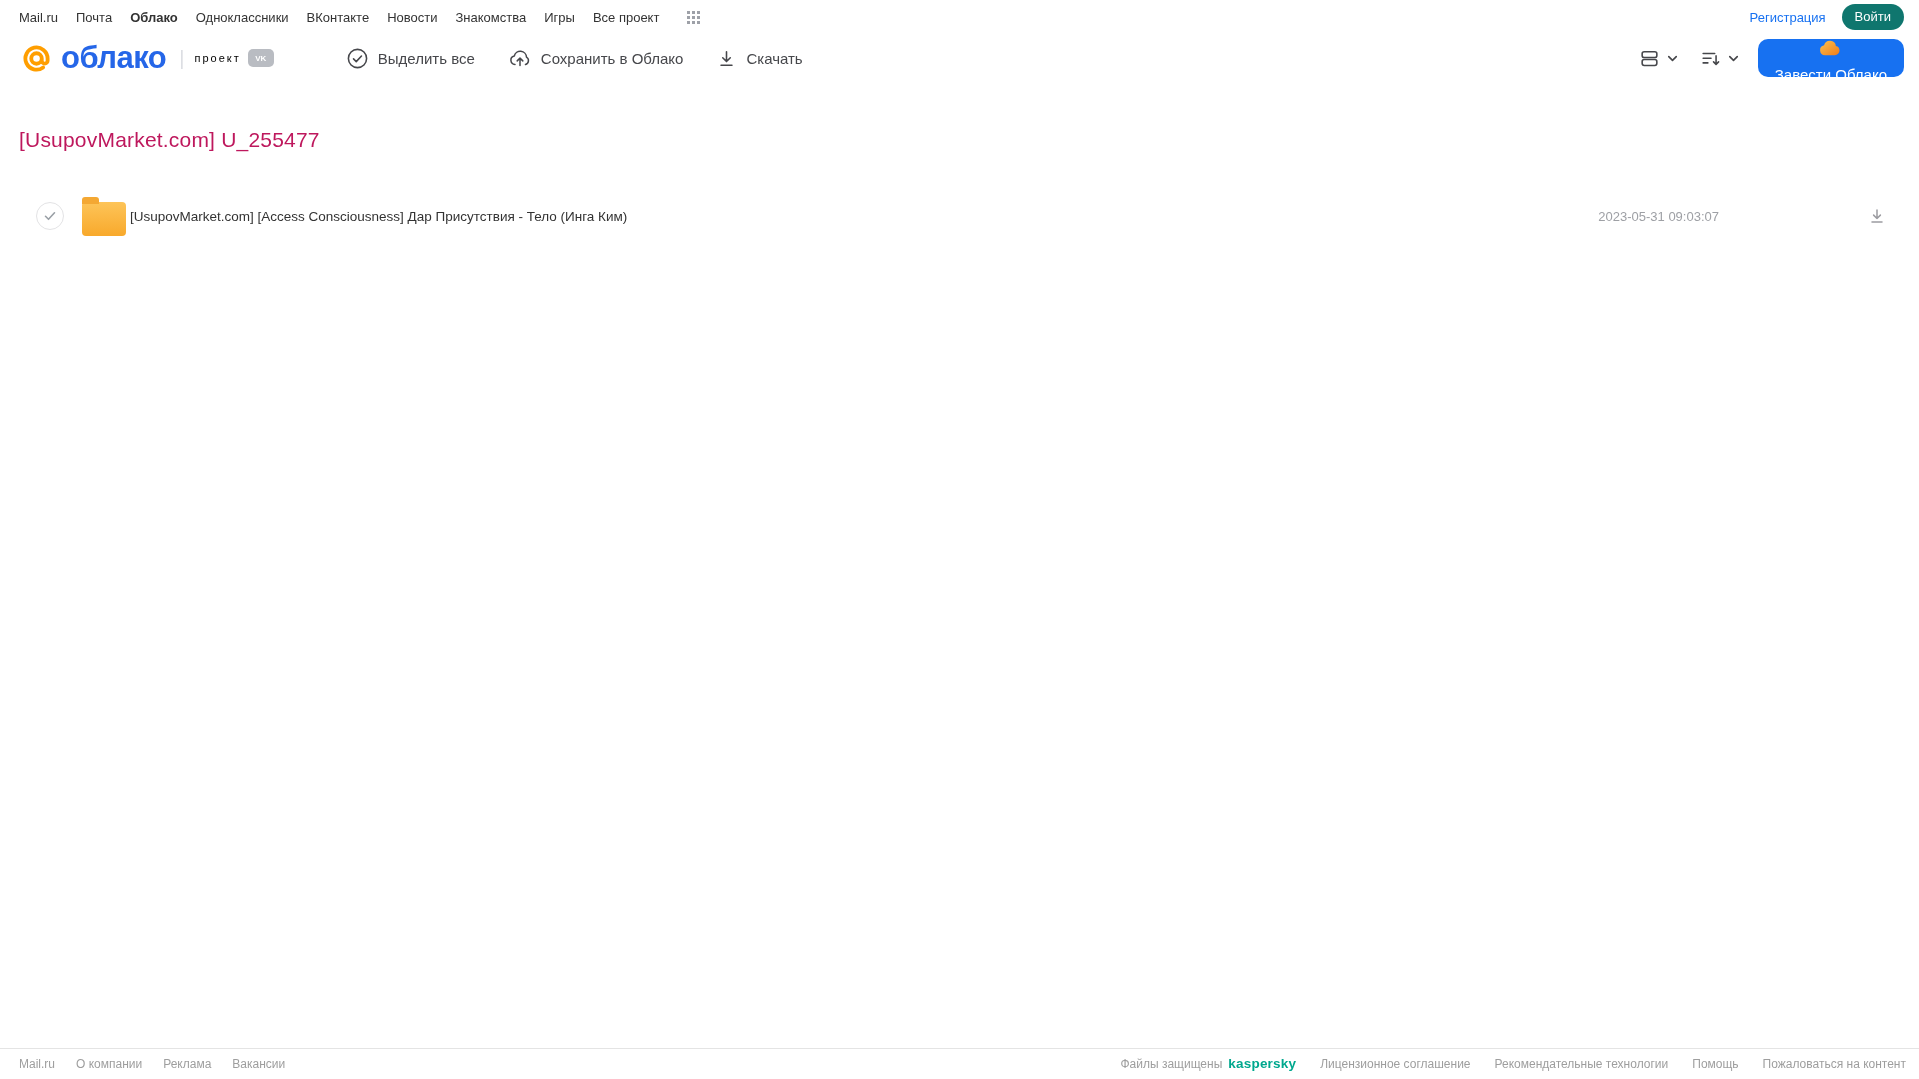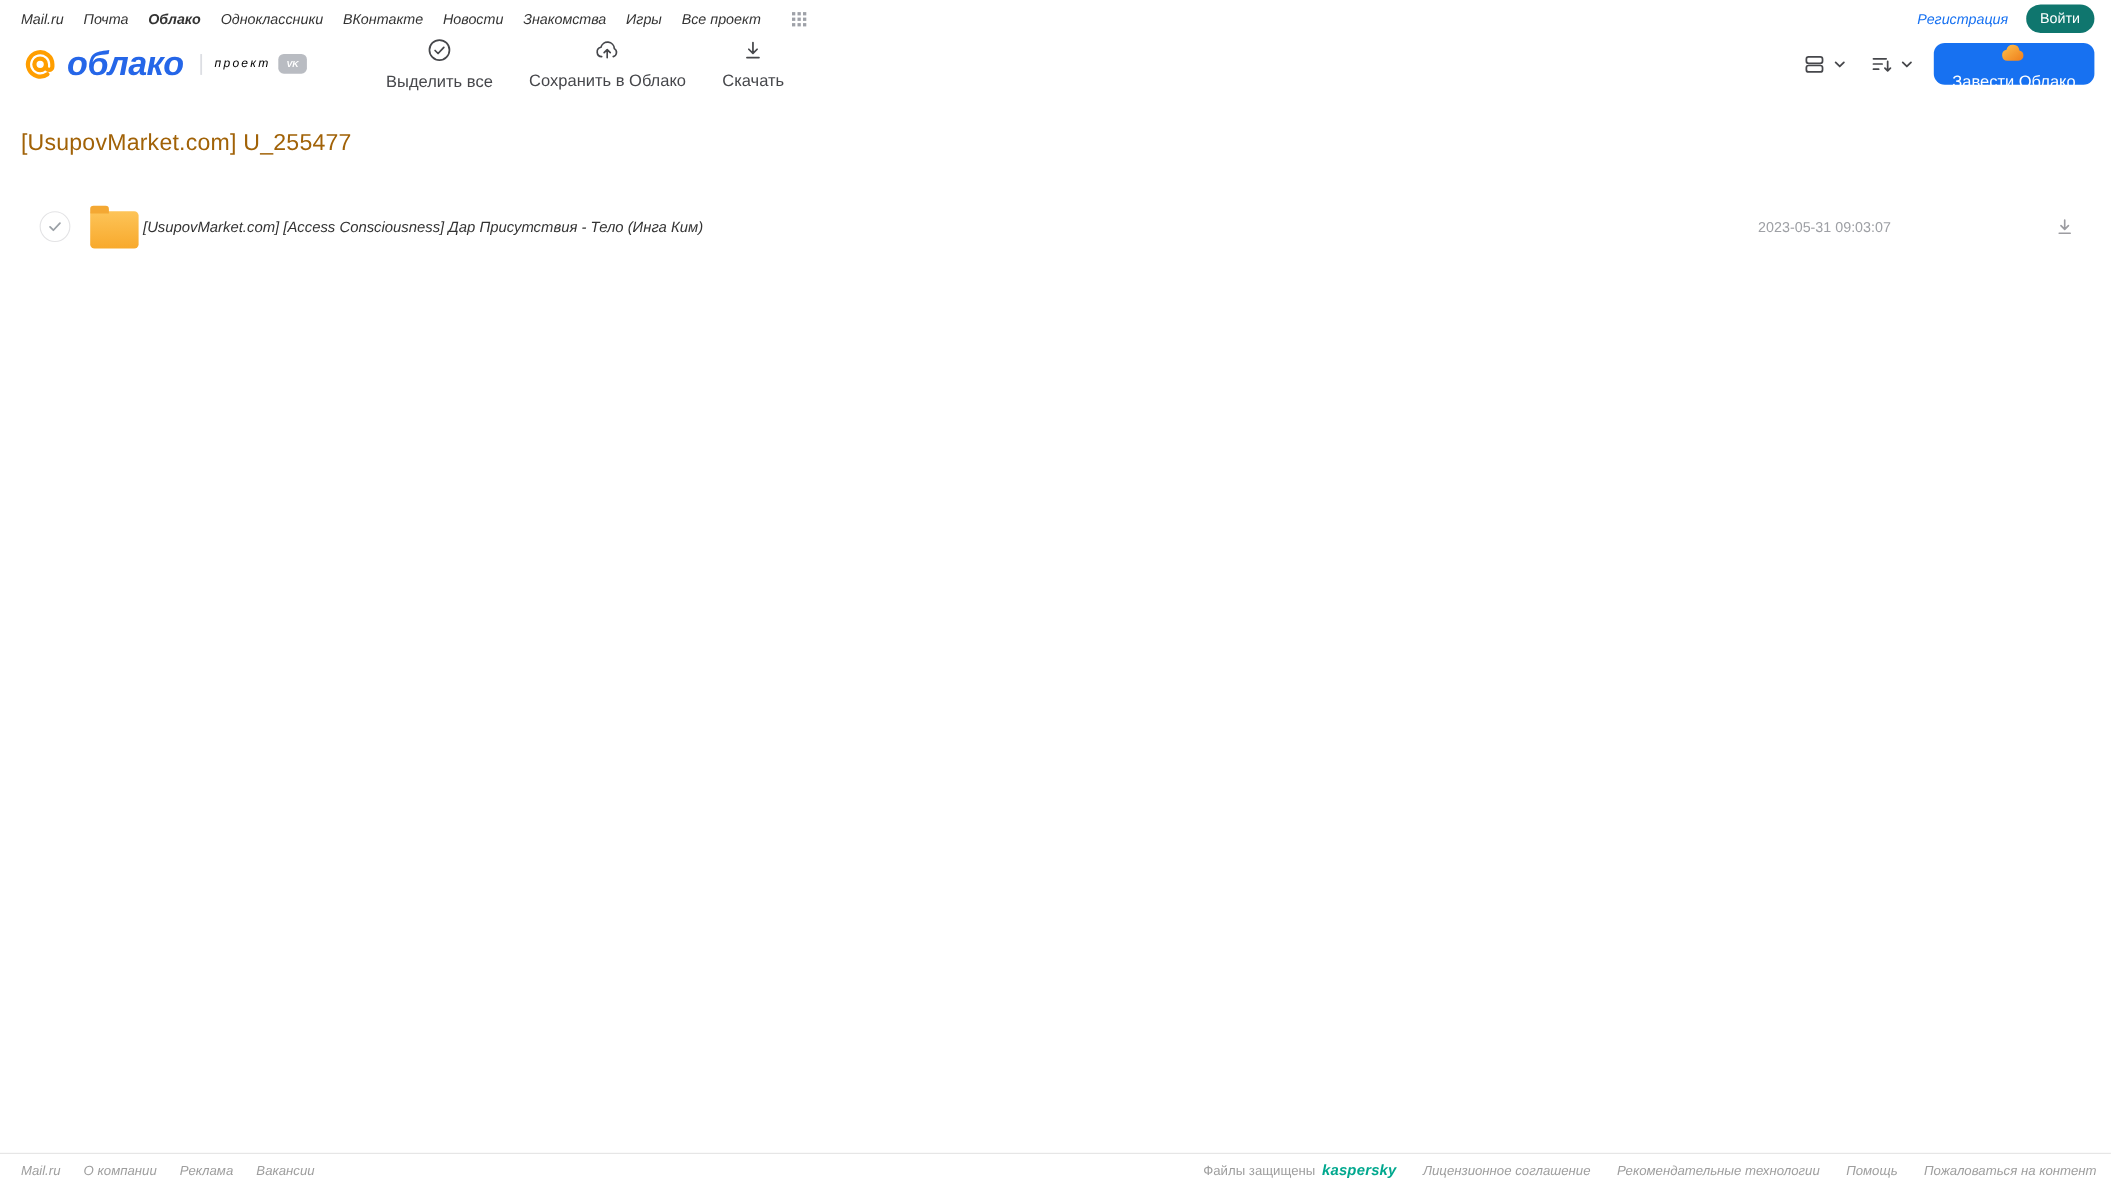--- a/index.html
+++ b/index.html
@@ -5,21 +5,21 @@
   * { box-sizing: border-box; margin: 0; padding: 0; }
   html, body { width: 1919px; height: 1079px; }
   body {
     font-family: "Liberation Sans", sans-serif;
     background: #ffffff;
     color: #333;
     display: flex;
     flex-direction: column;
     overflow: hidden;
   }
-  a { text-decoration: none; color: inherit; font-style: italic; }
+  a { text-decoration: none; color: inherit; }
   [data-interactable="true"] { cursor: pointer; }
 
   
   .top-nav {
     height: 30px;
     display: flex;
     align-items: center;
     padding: 4px 15px 0 19px;
     font-size: 13px;
     flex-shrink: 0;
@@ -50,37 +50,37 @@
     letter-spacing: -0.5px; margin-left: 6px;
   }
   .logo-divider { color: #dcdee3; font-size: 20px; margin: 0 10px 0 13px; font-weight: 300; }
   .project-label { color: #000000; font-size: 11px; letter-spacing: 2px; margin-right: 7px; }
   .vk-badge {
     width: 26px; height: 18px; background: #b9bcc2; border-radius: 5px;
     color: #fff; font-size: 8px; font-weight: bold;
     display: flex; align-items: center; justify-content: center;
   }
   .actions { display: flex; align-items: center; gap: 33px; margin-left: 72px; }
-  .action { display: flex; align-items: center; gap: 9px; font-size: 15px; color: #46474b; white-space: nowrap; flex-direction: column; }
+  .action { display: flex; align-items: center; gap: 9px; font-size: 15px; color: #46474b; white-space: nowrap; }
   .toolbar-right { margin-left: auto; display: flex; align-items: center; }
   .icon-group { display: flex; align-items: center; gap: 5px; margin-right: 20px; }
   .icon-group:last-of-type { margin-right: 17px; }
   .get-cloud-btn {
     display: flex; align-items: center; gap: 10px;
     background: #1771f1; color: #fff; font-size: 15px;
     border: none; border-radius: 10px; height: 38px; padding: 0 17px;
     font-family: inherit;
     flex-direction: column;
   }
 
   
   main { flex: 1; overflow: hidden; }
   .page-title {
-    font-size: 21px; font-weight: 400; color: #a16207;
-    margin: 32px 0 0 19px; letter-spacing: 0.2px;
+    font-size: 21px; font-weight: 400; color: #be185d;
+    margin: 42px 0 0 19px; letter-spacing: 0.2px;
   }
   .file-row {
     display: flex; align-items: center;
     height: 48px; margin-top: 40px; padding-left: 36px;
   }
   .row-check {
     width: 28px; height: 28px; border: 1px solid #e3e3e5; border-radius: 50%;
     display: flex; align-items: center; justify-content: center;
     background: #fff; flex-shrink: 0;
   }

